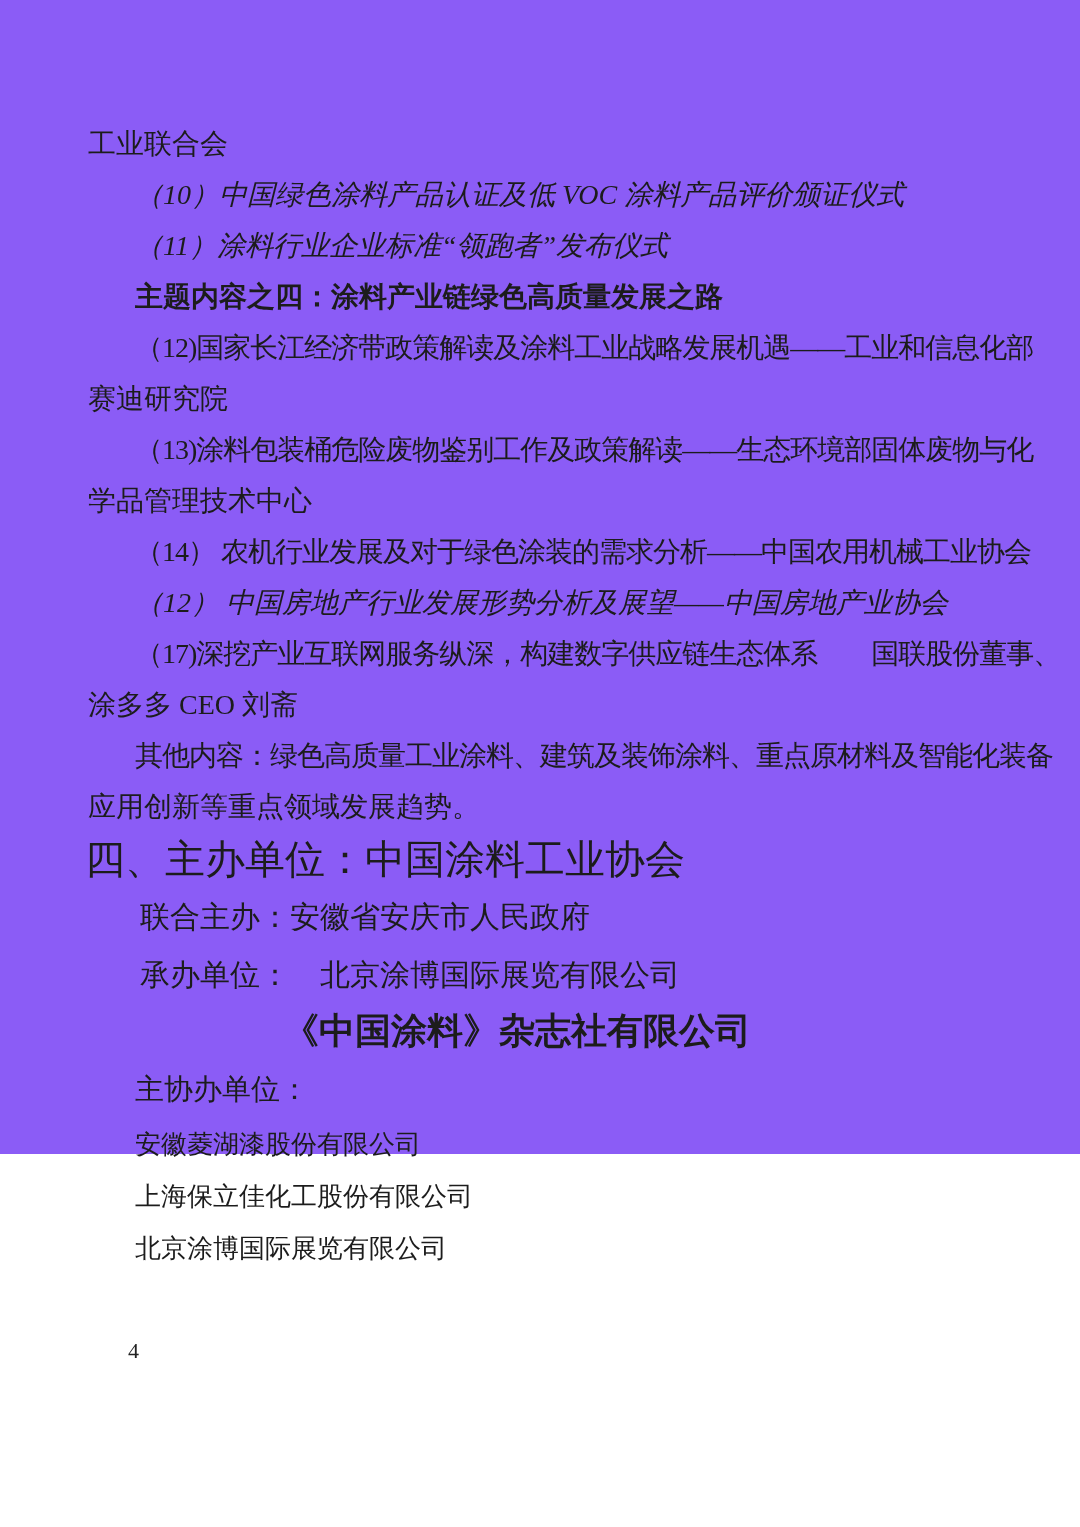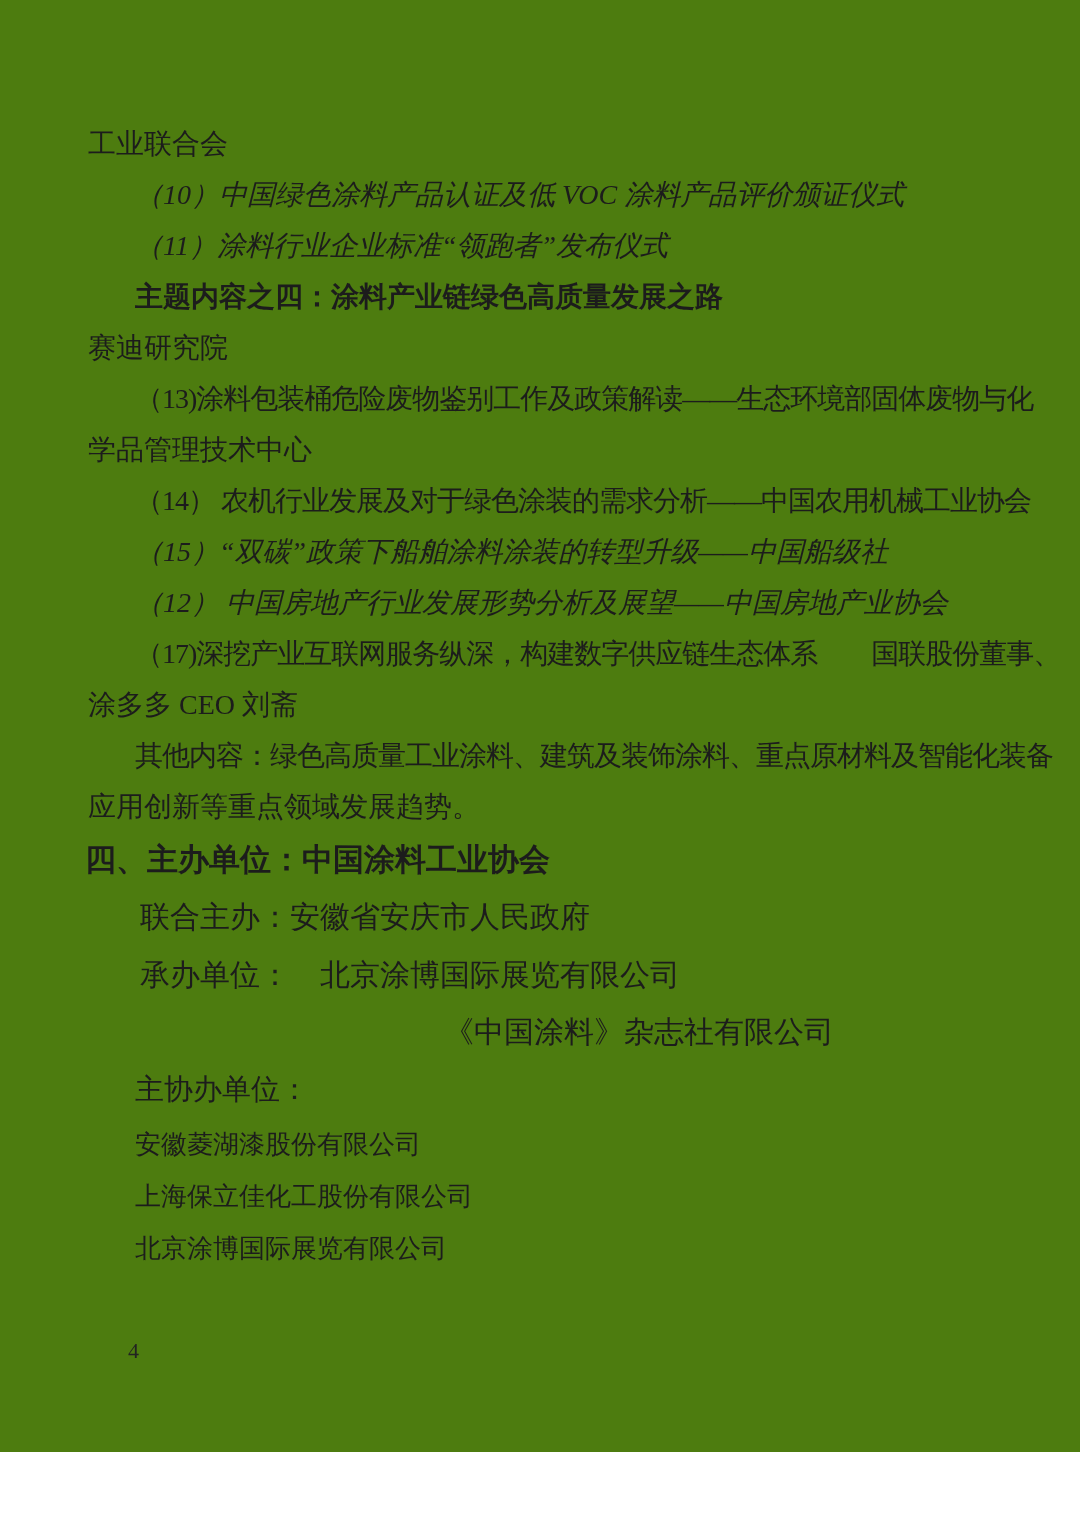--- a/index.html
+++ b/index.html
@@ -13,22 +13,22 @@
     position: relative;
     font-family: "Liberation Serif", "DejaVu Serif", serif;
     color: #1c1c1c;
     overflow: hidden;
   }
   .page {
     position: absolute;
     left: 0;
     top: 0;
     width: 1080px;
-    height: 1452px;
-    background: #4d7c0f;
+    height: 1154px;
+    background: #8b5cf6;
   }
   .doc-body {
     position: absolute;
     left: 88px;
     right: 85px;
     top: 118px;
   }
   .line {
     display: block;
     white-space: nowrap;
@@ -40,42 +40,41 @@
   .line.continuation { padding-left: 0; }
   
   .line.item { padding-left: 47px; font-style: italic; }
   
   .line.item-long { padding-left: 47px; letter-spacing: -1px; }
   
   .line.heading { padding-left: 47px; font-weight: bold; }
   
   .line.section {
     margin-left: -3px;
-    font-weight: bold;
-    font-size: 31px;
+    font-weight: normal;
+    font-size: 40px;
     line-height: 56px;
     height: 56px;
   }
   
   .line.org {
     padding-left: 52px;
     font-weight: normal;
     font-size: 30px;
     line-height: 57px;
     height: 57px;
   }
   .line.org.first { line-height: 58px; height: 58px; }
   
   .line.org-indent2 {
     padding-left: 195px;
-    font-weight: normal;
-    font-size: 30px;
+    font-weight: bold;
+    font-size: 36px;
     line-height: 57px;
     height: 57px;
-    text-align: center;
   }
   
   .line.org-heading {
     padding-left: 47px;
     font-weight: normal;
     font-size: 29px;
     line-height: 58px;
     height: 58px;
   }
   
@@ -97,25 +96,25 @@
 </head>
 <body>
 
 <div class="page">
   <div class="doc-body">
 
   <div class="line continuation">工业联合会</div>
       <div class="line item">（10）中国绿色涂料产品认证及低 VOC 涂料产品评价颁证仪式</div>
       <div class="line item">（11）涂料行业企业标准“领跑者”发布仪式</div>
       <div class="line heading">主题内容之四：涂料产业链绿色高质量发展之路</div>
+      <div class="line item-long">（12)国家长江经济带政策解读及涂料工业战略发展机遇——工业和信息化部</div>
       <div class="line continuation">赛迪研究院</div>
       <div class="line item-long">（13)涂料包装桶危险废物鉴别工作及政策解读——生态环境部固体废物与化</div>
       <div class="line continuation">学品管理技术中心</div>
       <div class="line item-long">（14） 农机行业发展及对于绿色涂装的需求分析——中国农用机械工业协会</div>
-      <div class="line item">（15）“双碳”政策下船舶涂料涂装的转型升级——中国船级社</div>
       <div class="line item">（12） 中国房地产行业发展形势分析及展望——中国房地产业协会</div>
       <div class="line item-long">（17)深挖产业互联网服务纵深，构建数字供应链生态体系　　国联股份董事、</div>
       <div class="line continuation">涂多多 CEO 刘斋</div>
       <div class="line item-long">其他内容：绿色高质量工业涂料、建筑及装饰涂料、重点原材料及智能化装备</div>
       <div class="line continuation">应用创新等重点领域发展趋势。</div>
       <div class="line section">四、主办单位：中国涂料工业协会</div>
       <div class="line org first">联合主办：安徽省安庆市人民政府</div>
       <div class="line org">承办单位：　北京涂博国际展览有限公司</div>
       <div class="line org-indent2">《中国涂料》杂志社有限公司</div>
       <div class="line org-heading">主协办单位：</div>

